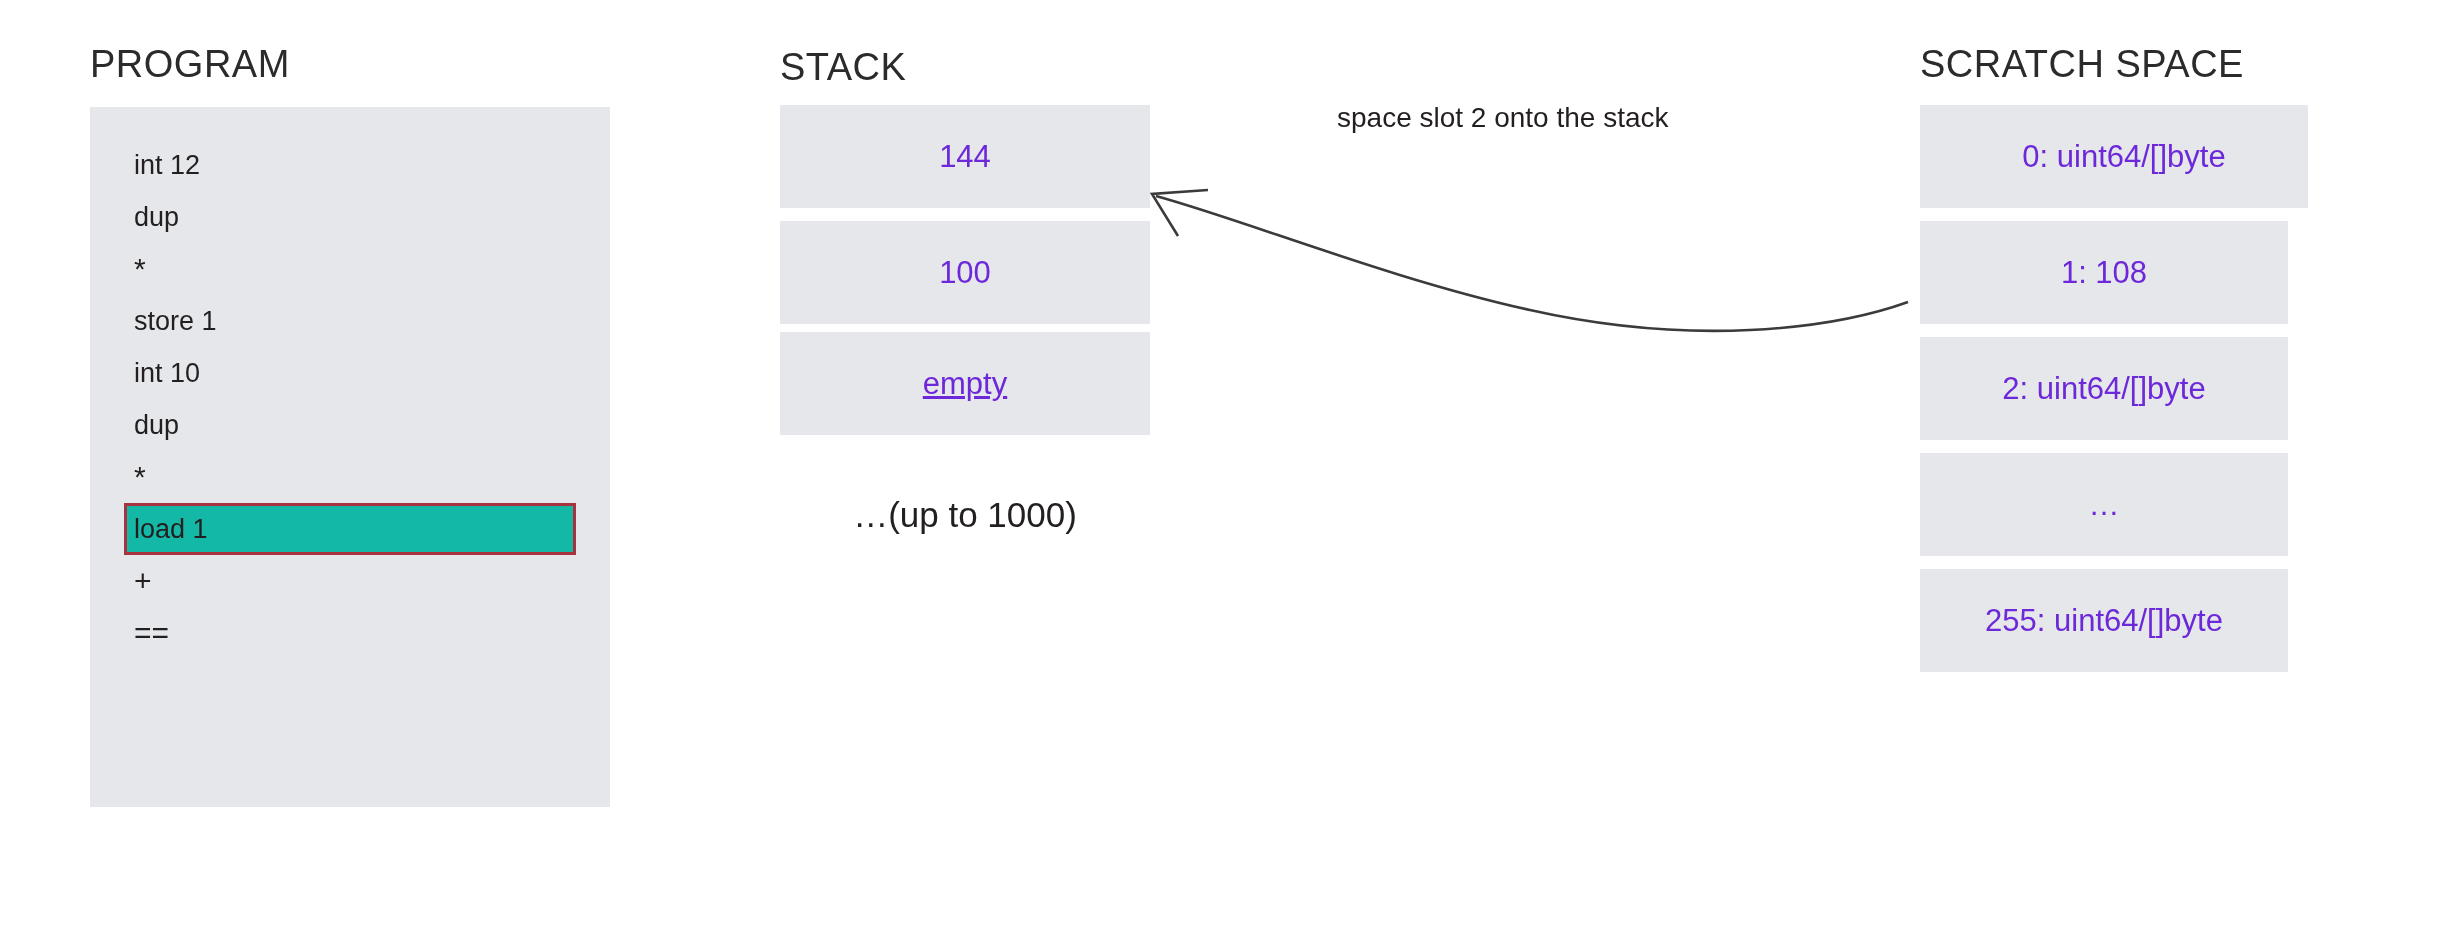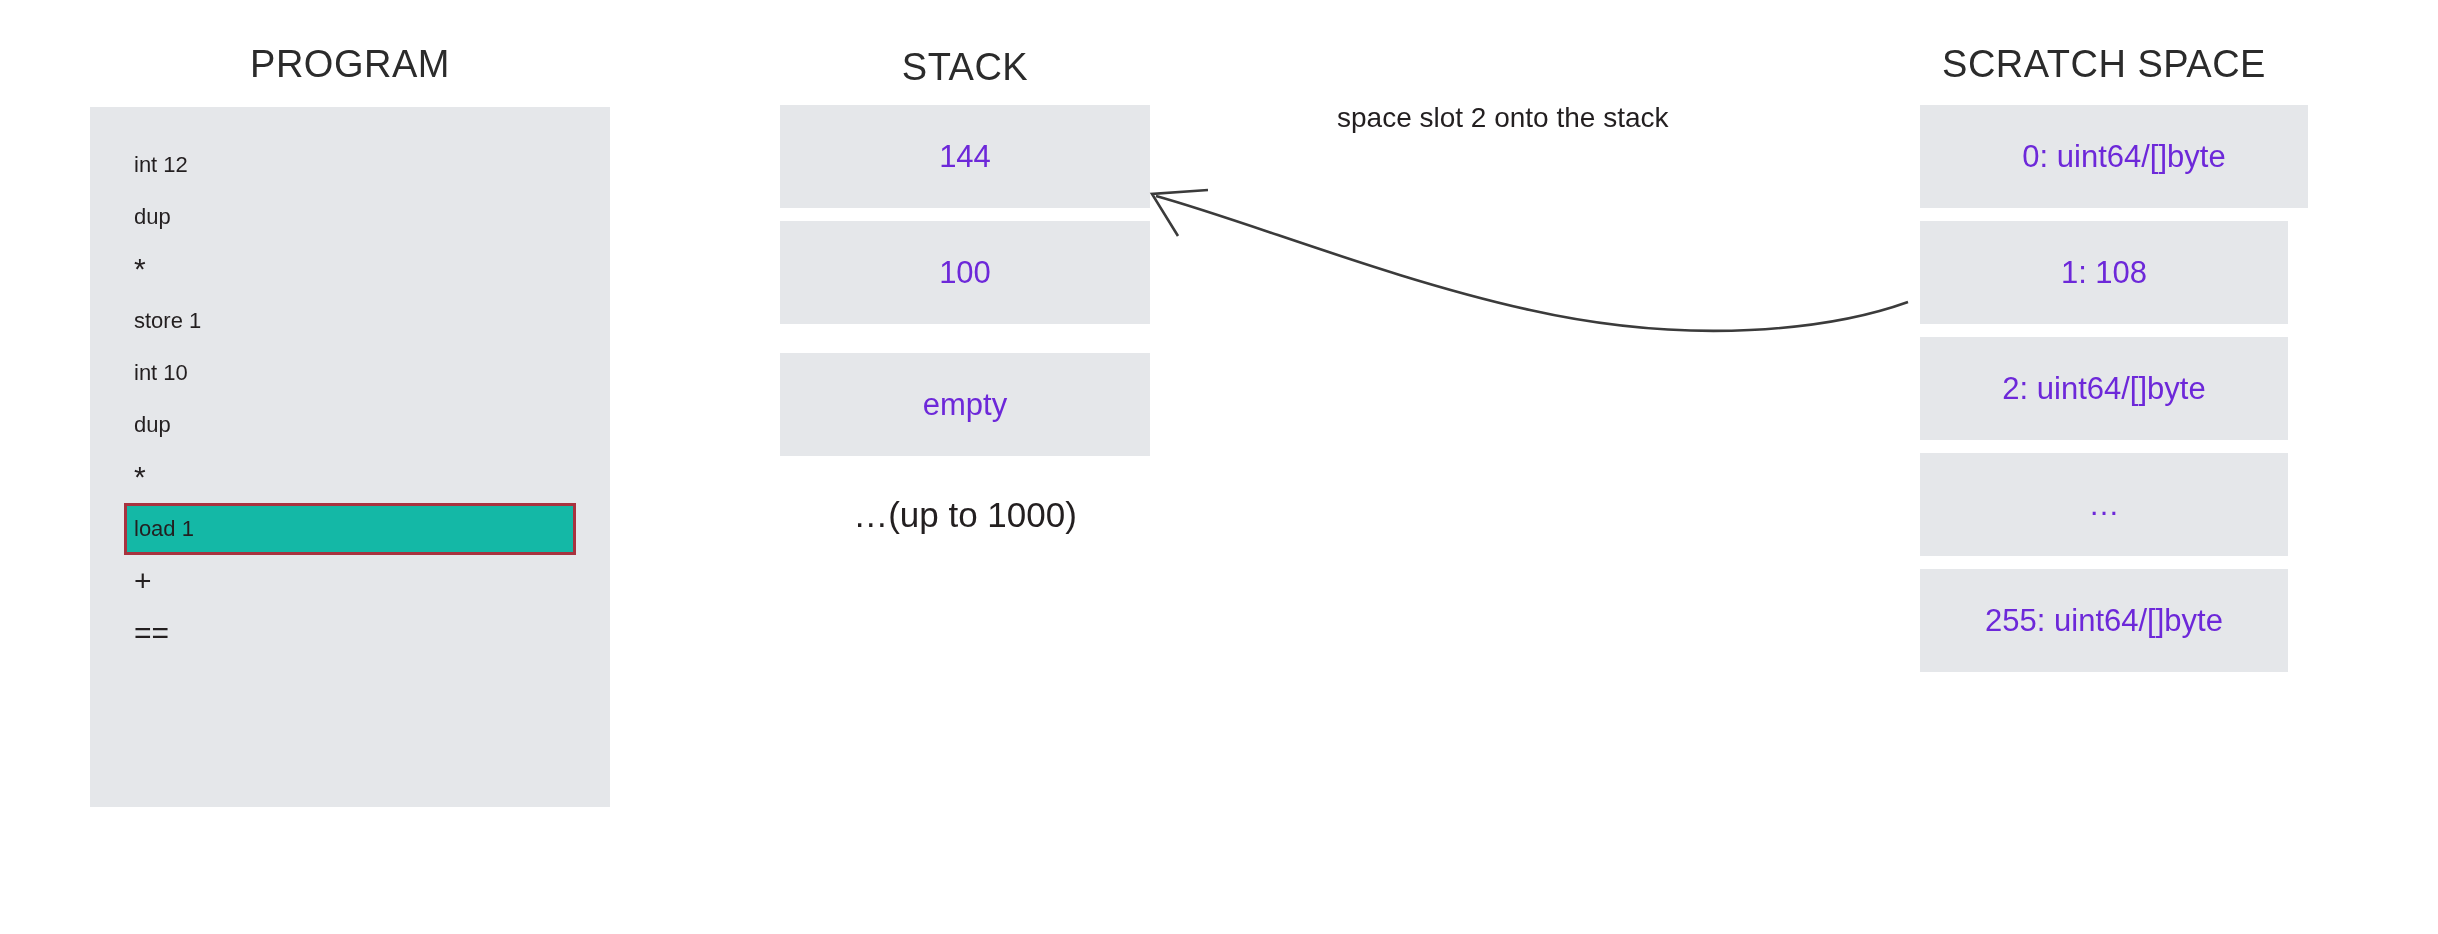--- a/index.html
+++ b/index.html
@@ -21,42 +21,42 @@
     overflow: hidden;
   }
 
   
   .col-heading {
     position: absolute;
     font-size: 38px;
     font-weight: 400;
     letter-spacing: 0.5px;
     color: #2b2b2b;
-    text-align: center;
+    text-align: left;
     white-space: nowrap;
     line-height: 1;
   }
 
   
   #program-panel {
     position: absolute;
     left: 90px;
     top: 107px;
     width: 520px;
     height: 700px;
     background: #e5e7ea;
   }
   #program-list {
     position: absolute;
     left: 34px;
     top: 32px;
     width: 452px;
   }
   .program-line {
-    font-size: 22px;
+    font-size: 27px;
     line-height: 1;
     color: #231f20;
     height: 52px;
     display: flex;
     align-items: center;
     padding-left: 10px;
     box-sizing: border-box;
     white-space: nowrap;
   }
   .program-line.highlighted {
@@ -142,21 +142,21 @@
       <div class="program-line op">+</div>
       <div class="program-line op">==</div>
     </div>
   </div>
 
   <div class="col-heading" style="left:780px; top:48px; width:370px;">STACK</div>
 
   <div id="stack-column">
     <div class="slot" style="top:105px;">144</div>
     <div class="slot" style="top:221px;">100</div>
-    <div class="slot" style="top:353px;">empty</div>
+    <div class="slot" style="top:332px;text-decoration:underline;">empty</div>
     <div id="stack-ellipsis">…(up to 1000)</div>
   </div>
 
   <div class="col-heading" style="left:1920px; top:45px; width:368px;">SCRATCH SPACE</div>
 
   <div id="scratch-column">
     <div class="slot" style="top:105px;padding-left:20px;">0: uint64/[]byte</div>
     <div class="slot" style="top:221px;">1: 108</div>
     <div class="slot" style="top:337px;">2: uint64/[]byte</div>
     <div class="slot" style="top:453px;">…</div>

